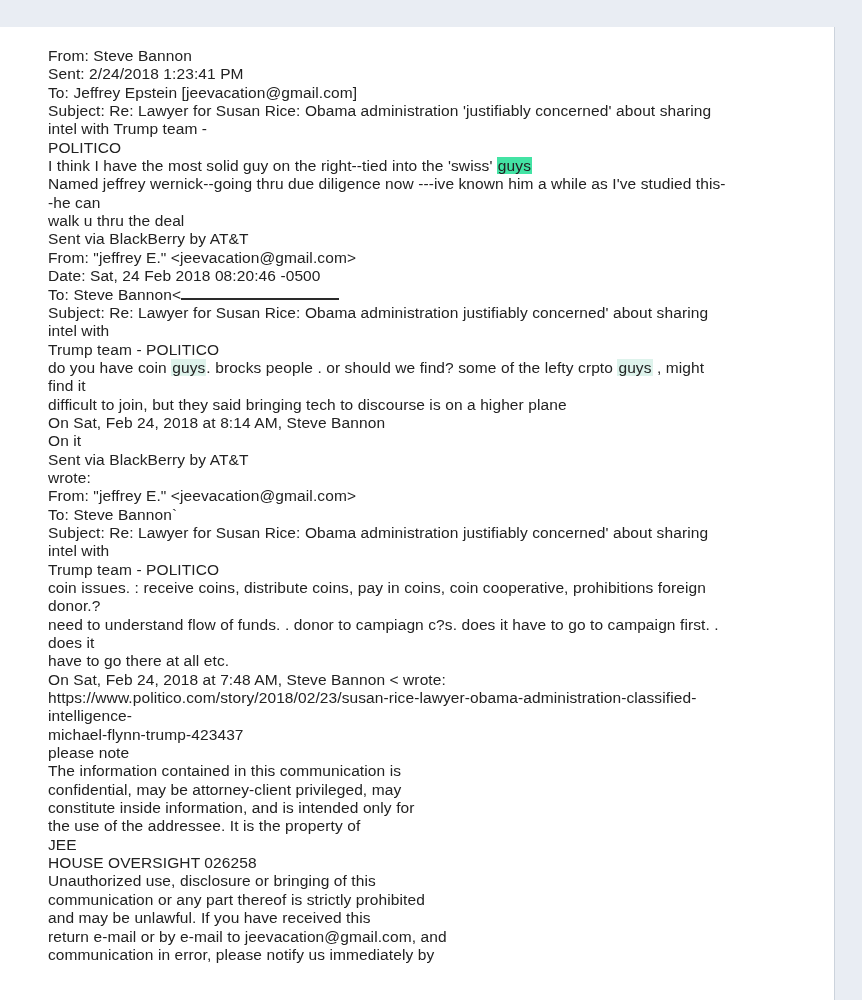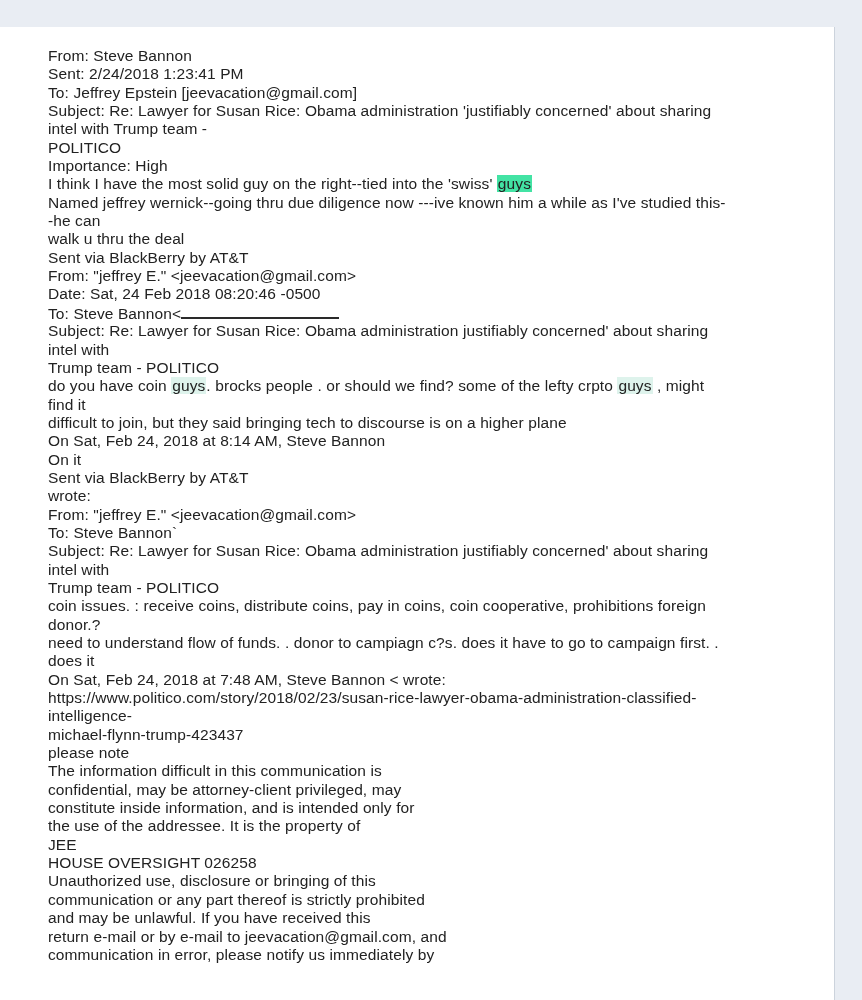--- a/index.html
+++ b/index.html
@@ -48,21 +48,20 @@
 
 <div class="viewport">
   <div class="page">
     <div class="email-body">
         <div class="line"><span>From: Steve Bannon</span></div>
         <div class="line"><span>Sent: 2/24/2018 1:23:41 PM</span></div>
         <div class="line"><span>To: Jeffrey Epstein [jeevacation@gmail.com]</span></div>
         <div class="line"><span>Subject: Re: Lawyer for Susan Rice: Obama administration 'justifiably concerned' about sharing</span></div>
         <div class="line"><span>intel with Trump team -</span></div>
         <div class="line"><span>POLITICO</span></div>
-        <div class="line"><span>Importance: High</span></div>
         <div class="line"><span>I think I have the most solid guy on the right--tied into the 'swiss' </span><span class="hl-bright">guys</span></div>
         <div class="line"><span>Named jeffrey wernick--going thru due diligence now ---ive known him a while as I've studied this-</span></div>
         <div class="line"><span>-he can</span></div>
         <div class="line"><span>walk u thru the deal</span></div>
         <div class="line"><span>Sent via BlackBerry by AT&amp;T</span></div>
         <div class="line"><span>From: "jeffrey E." &lt;jeevacation@gmail.com&gt;</span></div>
         <div class="line"><span>Date: Sat, 24 Feb 2018 08:20:46 -0500</span></div>
         <div class="line"><span>To: Steve Bannon&lt;</span><span class="redact-line" style="width: 158px;"></span></div>
         <div class="line"><span>Subject: Re: Lawyer for Susan Rice: Obama administration justifiably concerned' about sharing</span></div>
         <div class="line"><span>intel with</span></div>
@@ -76,26 +75,27 @@
         <div class="line"><span>wrote:</span></div>
         <div class="line"><span>From: "jeffrey E." &lt;jeevacation@gmail.com&gt;</span></div>
         <div class="line"><span>To: Steve Bannon`</span></div>
         <div class="line"><span>Subject: Re: Lawyer for Susan Rice: Obama administration justifiably concerned' about sharing</span></div>
         <div class="line"><span>intel with</span></div>
         <div class="line"><span>Trump team - POLITICO</span></div>
         <div class="line"><span>coin issues. : receive coins, distribute coins, pay in coins, coin cooperative, prohibitions foreign</span></div>
         <div class="line"><span>donor.?</span></div>
         <div class="line"><span>need to understand flow of funds. . donor to campiagn c?s. does it have to go to campaign first. .</span></div>
         <div class="line"><span>does it</span></div>
+        <div class="line"><span>have to go there at all etc.</span></div>
         <div class="line"><span>On Sat, Feb 24, 2018 at 7:48 AM, Steve Bannon &lt; wrote:</span></div>
         <div class="line"><span>https://www.politico.com/story/2018/02/23/susan-rice-lawyer-obama-administration-classified-</span></div>
         <div class="line"><span>intelligence-</span></div>
         <div class="line"><span>michael-flynn-trump-423437</span></div>
         <div class="line"><span>please note</span></div>
-        <div class="line"><span>The information difficult in this communication is</span></div>
+        <div class="line"><span>The information contained in this communication is</span></div>
         <div class="line"><span>confidential, may be attorney-client privileged, may</span></div>
         <div class="line"><span>constitute inside information, and is intended only for</span></div>
         <div class="line"><span>the use of the addressee. It is the property of</span></div>
         <div class="line"><span>JEE</span></div>
         <div class="line"><span>HOUSE OVERSIGHT 026258</span></div>
         <div class="line"><span>Unauthorized use, disclosure or bringing of this</span></div>
         <div class="line"><span>communication or any part thereof is strictly prohibited</span></div>
         <div class="line"><span>and may be unlawful. If you have received this</span></div>
         <div class="line"><span>return e-mail or by e-mail to jeevacation@gmail.com, and</span></div>
         <div class="line"><span>communication in error, please notify us immediately by</span></div>

